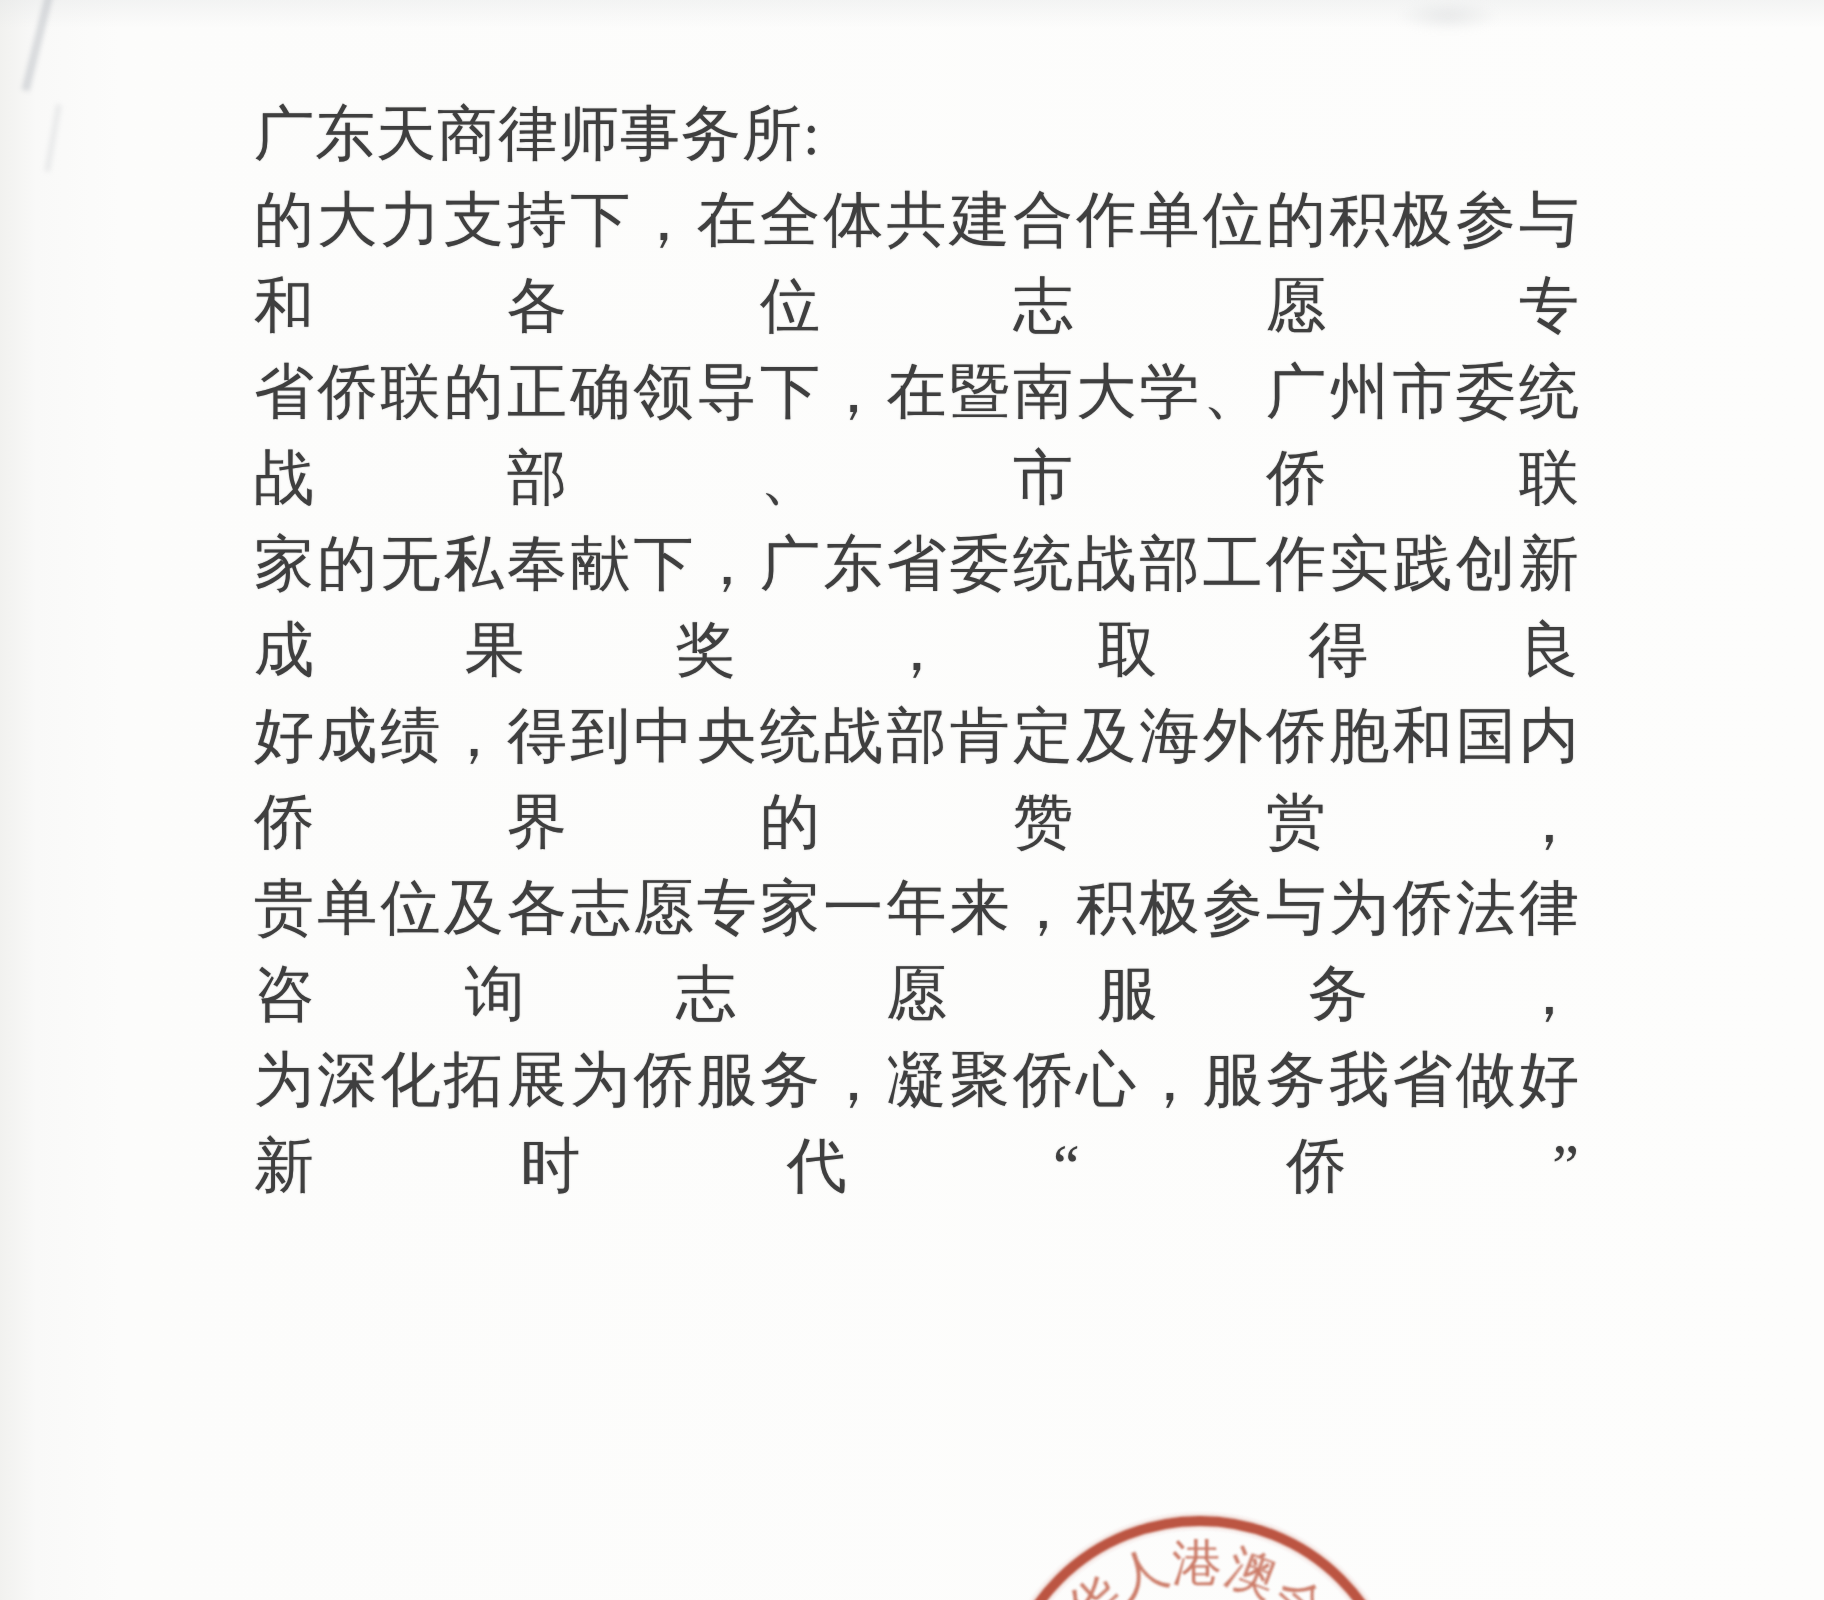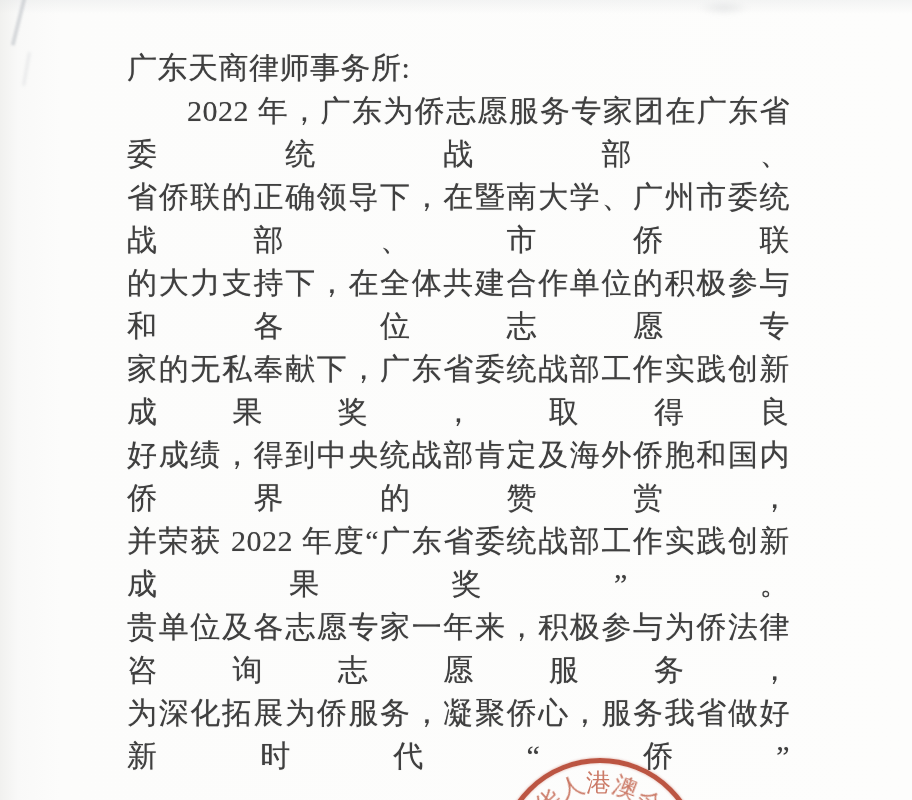--- a/index.html
+++ b/index.html
@@ -117,26 +117,24 @@
 <div class="page">
 
   <span class="artifact streak-1"></span>
   <span class="artifact streak-2"></span>
   <span class="artifact smudge-tr"></span>
 
   <div class="letter">
     <div class="line short">广东天商律师事务所:</div>
     <div id="paragraphs">
         <div>
-          <div class="line indent">2022 年，广东为侨志愿服务专家团在广东省委统战部、</div>
+          <div class="line">的大力支持下，在全体共建合作单位的积极参与和各位志愿专</div>
           <div class="line">省侨联的正确领导下，在暨南大学、广州市委统战部、市侨联</div>
-          <div class="line">的大力支持下，在全体共建合作单位的积极参与和各位志愿专</div>
           <div class="line">家的无私奉献下，广东省委统战部工作实践创新成果奖，取得良</div>
           <div class="line">好成绩，得到中央统战部肯定及海外侨胞和国内侨界的赞赏，</div>
-          <div class="line">并荣获 2022 年度“广东省委统战部工作实践创新成果奖”。</div>
         </div>
         <div>
           <div class="line">贵单位及各志愿专家一年来，积极参与为侨法律咨询志愿服务，</div>
           <div class="line">为深化拓展为侨服务，凝聚侨心，服务我省做好新时代“侨”</div>
         </div>
       </div>
   </div>
 
   <div class="seal">
     <div class="seal-ring"></div>

